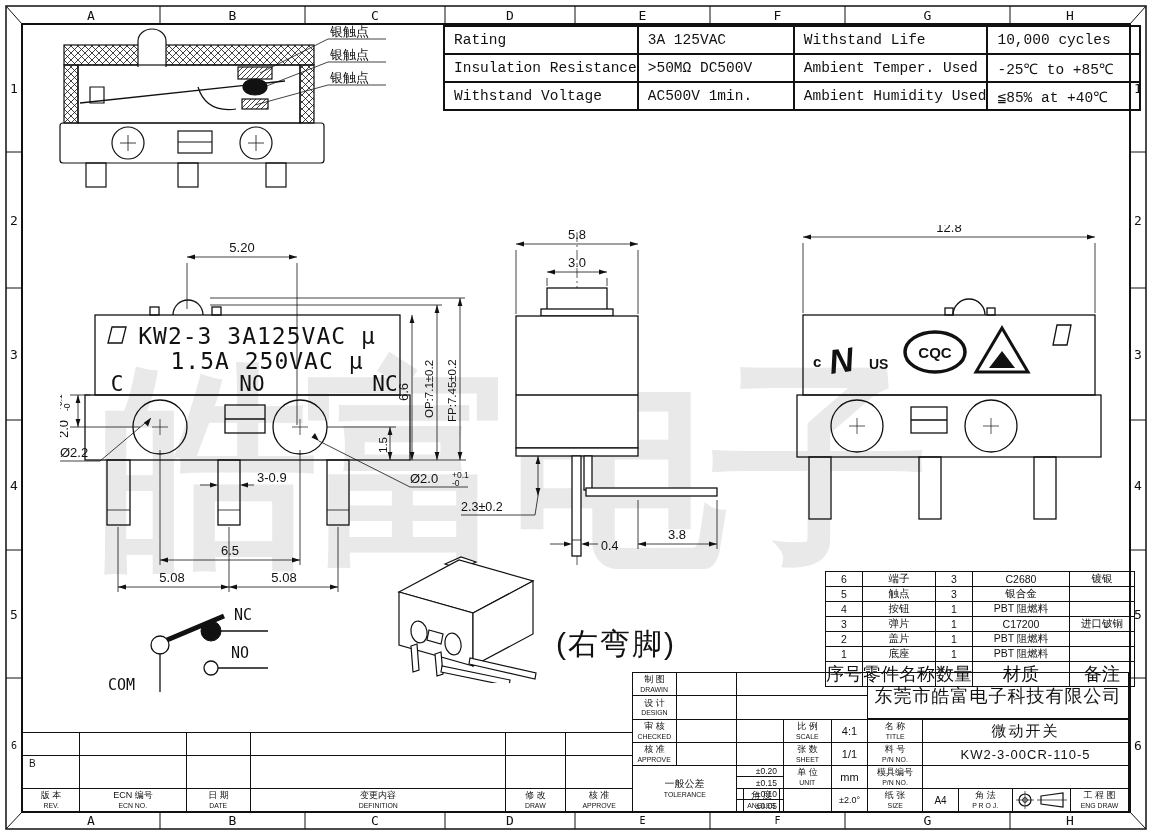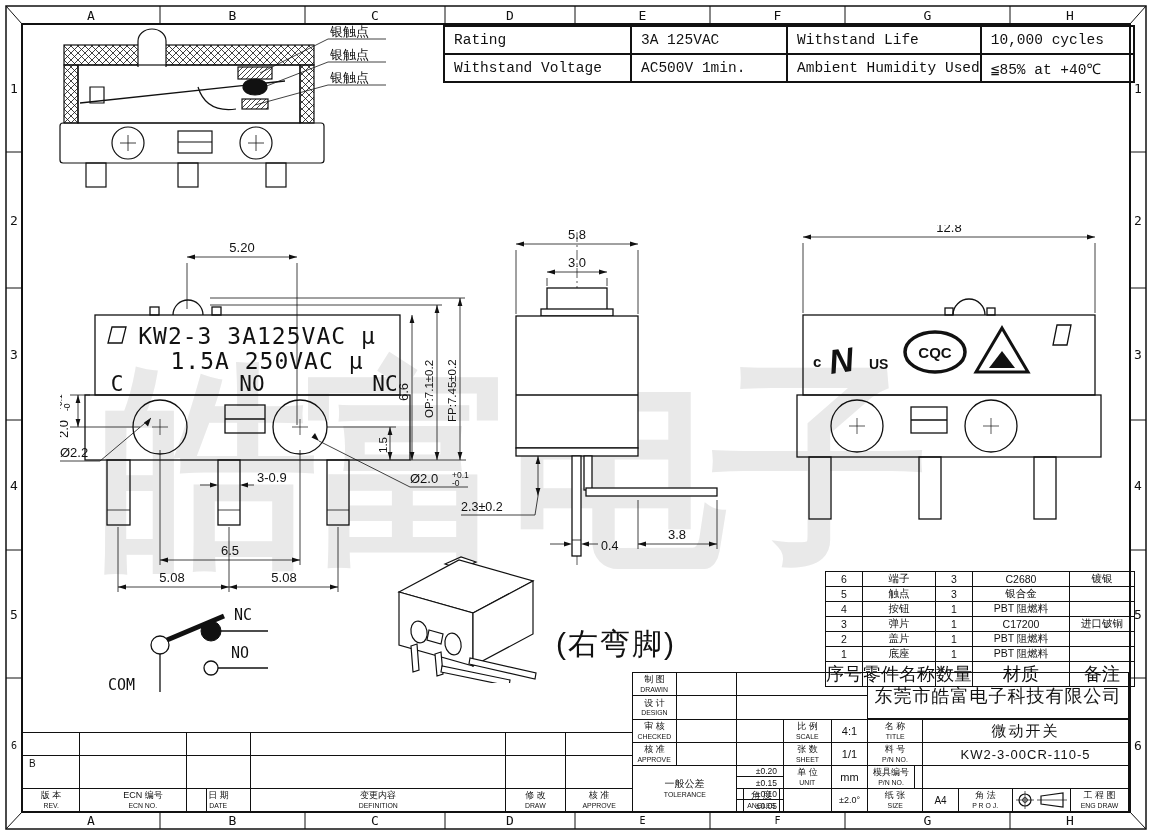--- a/index.html
+++ b/index.html
@@ -117,20 +117,26 @@
       <col style="width:153px">
     </colgroup>
   <tbody>
       <tr>
         <td>Rating</td>
         <td>3A  125VAC</td>
         <td>Withstand Life</td>
         <td>10,000 cycles</td>
       </tr>
   <tr>
+        <td>Insulation Resistance</td>
+        <td>&gt;50MΩ  DC500V</td>
+        <td>Ambient Temper. Used</td>
+        <td>-25℃ to +85℃</td>
+      </tr>
+  <tr>
         <td>Withstand Voltage</td>
         <td>AC500V  1min.</td>
         <td>Ambient Humidity Used</td>
         <td>≦85% at +40℃</td>
       </tr>
 </tbody>
   </table>
 
 <svg class="drawsvg" style="left:50px;top:25px" width="340" height="172">
   <defs>
@@ -523,21 +529,21 @@
     <span class="en">TOLERANCE</span>
   </div>
 <div class="tb tolv" style="left:736px;top:765px;width:48px;height:12px">±0.20</div>
 <div class="tb tolv" style="left:736px;top:776px;width:48px;height:13px">±0.15</div>
 <div class="tb tolv" style="left:736px;top:788px;width:48px;height:12px">±0.10</div>
 <div class="tb tolv" style="left:736px;top:799px;width:48px;height:13px">±0.05</div>
 <div class="tb lab" style="left:783px;top:765px;width:49px;height:24px">
     <span><span>单 位</span><span class="en">UNIT</span></span>
   </div>
 <div class="tb val" style="left:831px;top:765px;width:37px;height:24px">mm</div>
-<div class="tb lab" style="left:867px;top:765px;width:48px;height:24px">
+<div class="tb lab" style="left:867px;top:765px;width:56px;height:24px">
     <span><span>模具编号</span><span class="en">P/N NO.</span></span>
   </div>
 <div class="tb" style="left:922px;top:765px;width:207px;height:24px"></div>
 <div class="tb lab" style="left:743px;top:788px;width:37px;height:24px">
     <span><span>角 度</span><span class="en">ANGLES</span></span>
   </div>
 <div class="tb val" style="left:831px;top:788px;width:37px;height:24px;font-size:9px">±2.0°</div>
 <div class="tb lab" style="left:867px;top:788px;width:56px;height:24px">
     <span><span>纸 张</span><span class="en">SIZE</span></span>
   </div>
@@ -567,21 +573,21 @@
 <div class="tb" style="left:565px;top:732px;width:68px;height:24px"></div>
 <div class="tb" style="left:22px;top:755px;width:58px;height:34px;align-items:flex-start;justify-content:flex-start;padding:2px 0 0 6px;font-size:10px">B</div>
 <div class="tb" style="left:79px;top:755px;width:108px;height:34px"></div>
 <div class="tb" style="left:186px;top:755px;width:65px;height:34px"></div>
 <div class="tb" style="left:250px;top:755px;width:256px;height:34px"></div>
 <div class="tb" style="left:505px;top:755px;width:61px;height:34px"></div>
 <div class="tb" style="left:565px;top:755px;width:68px;height:34px"></div>
 <div class="tb lab" style="left:22px;top:788px;width:58px;height:24px">
     <span><span>版 本</span><span class="en">REV.</span></span>
   </div>
-<div class="tb lab" style="left:79px;top:788px;width:128px;height:24px">
+<div class="tb lab" style="left:79px;top:788px;width:108px;height:24px">
     <span><span>ECN 编号</span><span class="en">ECN NO.</span></span>
   </div>
 <div class="tb lab" style="left:186px;top:788px;width:65px;height:24px">
     <span><span>日 期</span><span class="en">DATE</span></span>
   </div>
 <div class="tb lab" style="left:250px;top:788px;width:256px;height:24px">
     <span><span>变更内容</span><span class="en">DEFINITION</span></span>
   </div>
 <div class="tb lab" style="left:505px;top:788px;width:61px;height:24px">
     <span><span>修 改</span><span class="en">DRAW</span></span>

